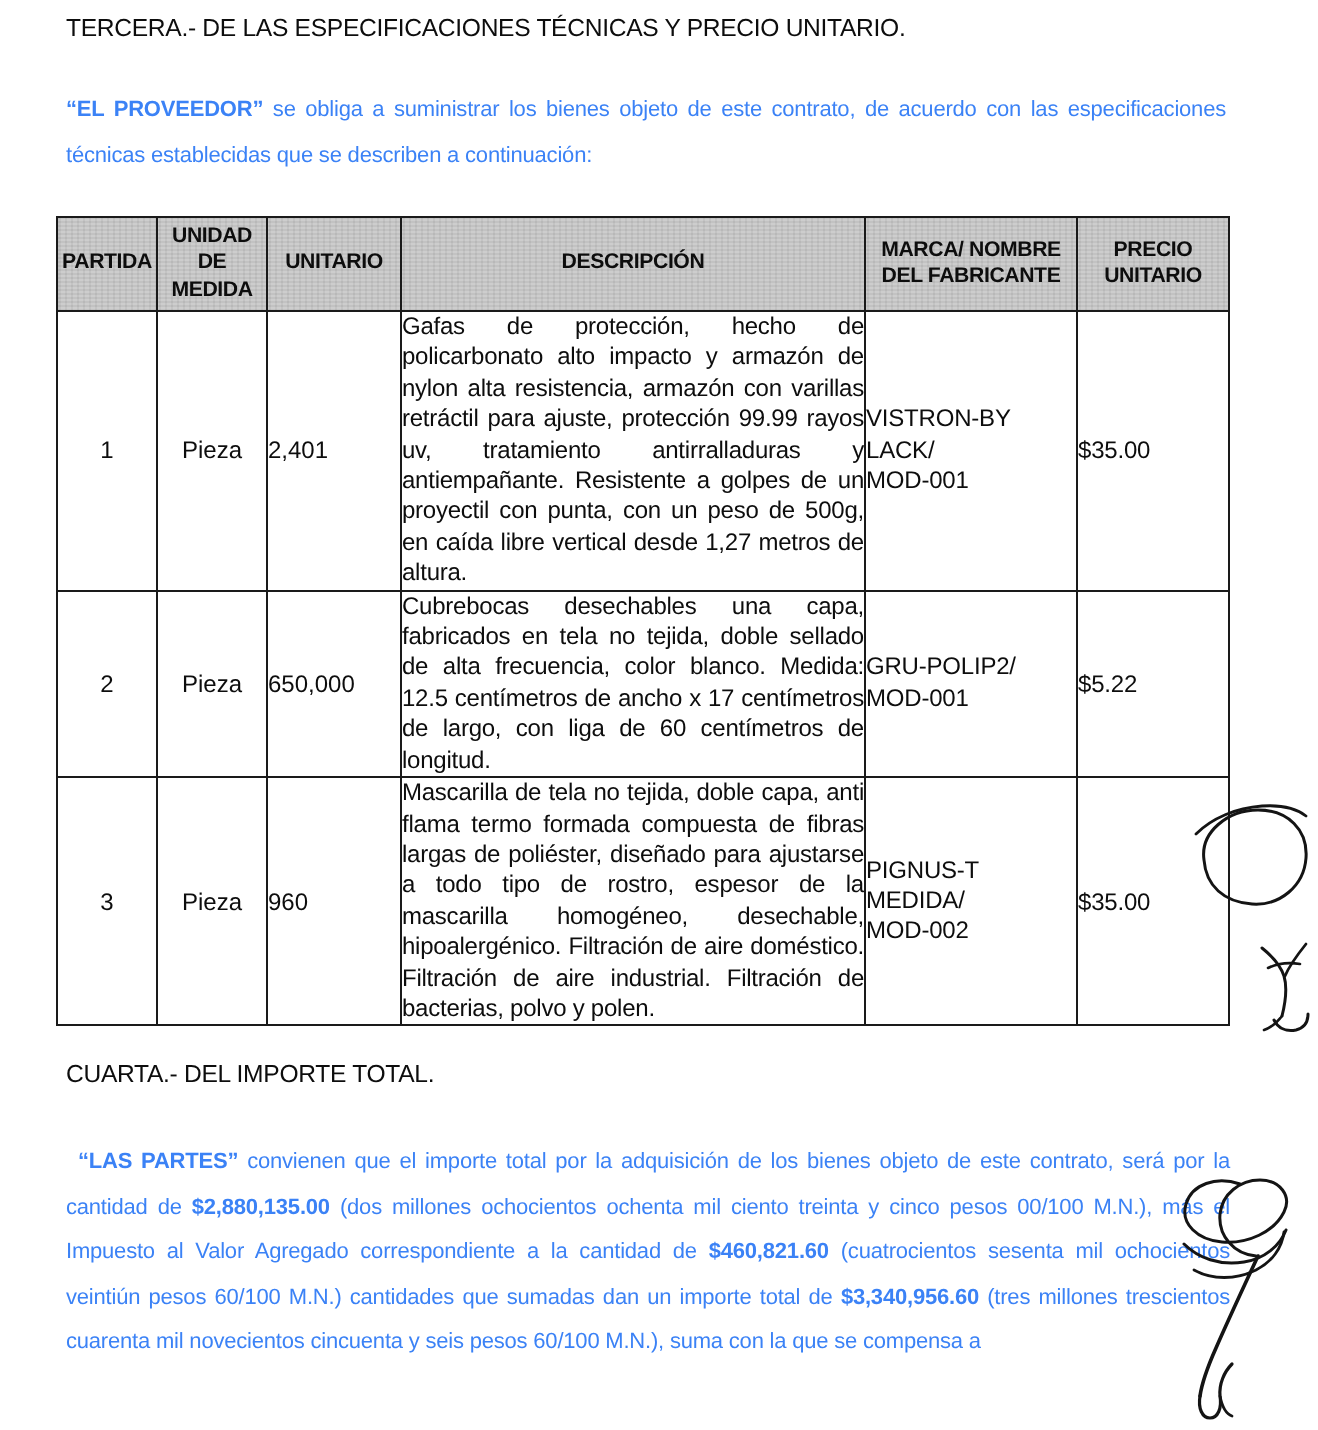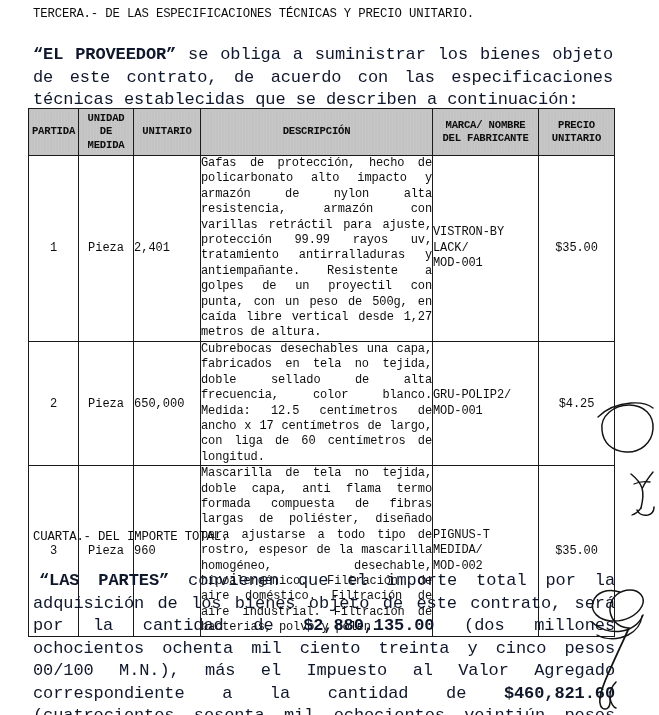--- a/index.html
+++ b/index.html
@@ -16,44 +16,43 @@
     font-family: "Liberation Sans", sans-serif;
     color: #111111;
     -webkit-font-smoothing: antialiased;
   }
 
   #page {
     position: absolute;
     inset: 0;
     width: 659px;
     height: 564px;
-    font-family: Liberation Mono, monospace;
   }
 
   
   .clause-heading {
     position: absolute;
     left: 33px;
     font-size: 12.3px;
     letter-spacing: -0.15px;
     color: #0d0d0d;
     white-space: nowrap;
   }
   #clause-tercera { top: 7px; }
   #clause-cuarta  { top: 530px; }
 
   .body-par {
     position: absolute;
     left: 33px;
     width: 580px;
-    font-size: 17px;
+    font-size: 11px;
     line-height: 22.5px;
     text-align: justify;
     text-justify: inter-word;
-    color: #0f172a;
+    color: #3b82f6;
     letter-spacing: -0.1px;
   }
   #intro-paragraph { top: 44px; }
   #total-paragraph { top: 570px; width: 582px; text-indent: 6px; }
 
   .body-par b, .body-par strong { font-weight: bold; }
 
   
   #spec-table-wrap {
     position: absolute;
@@ -110,21 +109,21 @@
     vertical-align: top;
     letter-spacing: -0.12px;
   }
   td.c-marca {
     text-align: left;
     font-size: 11.2px;
     line-height: 15.4px;
     letter-spacing: -0.1px;
   }
   td.c-precio {
-    text-align: center;
+    text-align: left;
     font-size: 11.2px;
     padding-right: 3px;
     letter-spacing: -0.1px;
   }
 
   
   .pen {
     position: absolute;
     pointer-events: none;
   }
@@ -195,21 +194,21 @@
 
         <tr>
           <td class="c-partida">2</td>
           <td class="c-unidad">Pieza</td>
           <td class="c-cantidad">650,000</td>
           <td class="c-desc">Cubrebocas desechables una capa, fabricados en tela no tejida, doble sellado de alta frecuencia, color blanco. Medida: 12.5 centímetros de ancho x 17 centímetros de largo, con liga de 60 centímetros de longitud.</td>
           <td class="c-marca">
             <span>GRU-POLIP2/</span><br>
             <span>MOD-001</span>
           </td>
-          <td class="c-precio">$4.25</td>
+          <td class="c-precio">$5.22</td>
         </tr>
 
         <tr>
           <td class="c-partida">3</td>
           <td class="c-unidad">Pieza</td>
           <td class="c-cantidad">960</td>
           <td class="c-desc">Mascarilla de tela no tejida, doble capa, anti flama termo formada compuesta de fibras largas de poliéster, diseñado para ajustarse a todo tipo de rostro, espesor de la mascarilla homogéneo, desechable, hipoalergénico. Filtración de aire doméstico. Filtración de aire industrial. Filtración de bacterias, polvo y polen.</td>
           <td class="c-marca">
             <span>PIGNUS-T MEDIDA/</span><br>
             <span>MOD-002</span>

